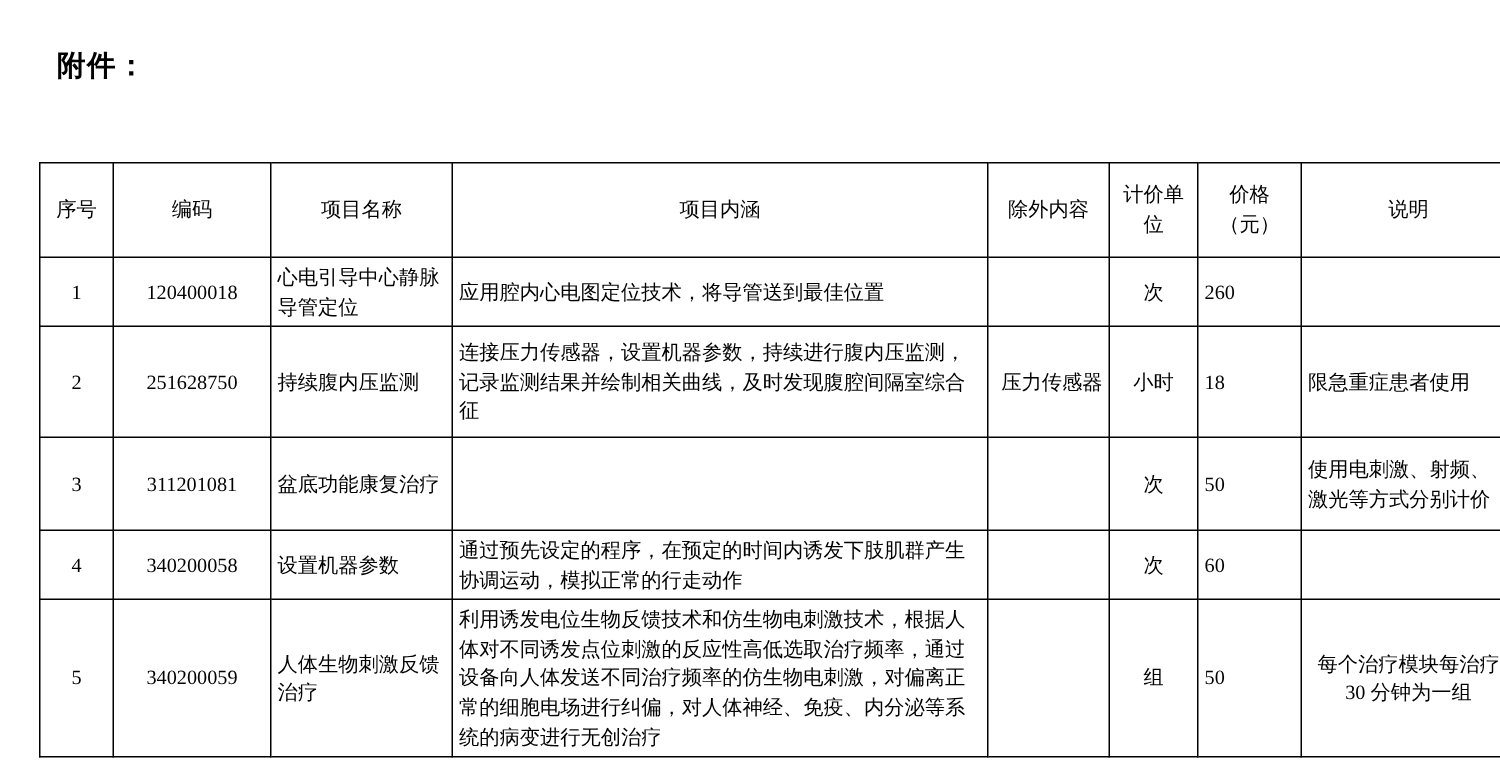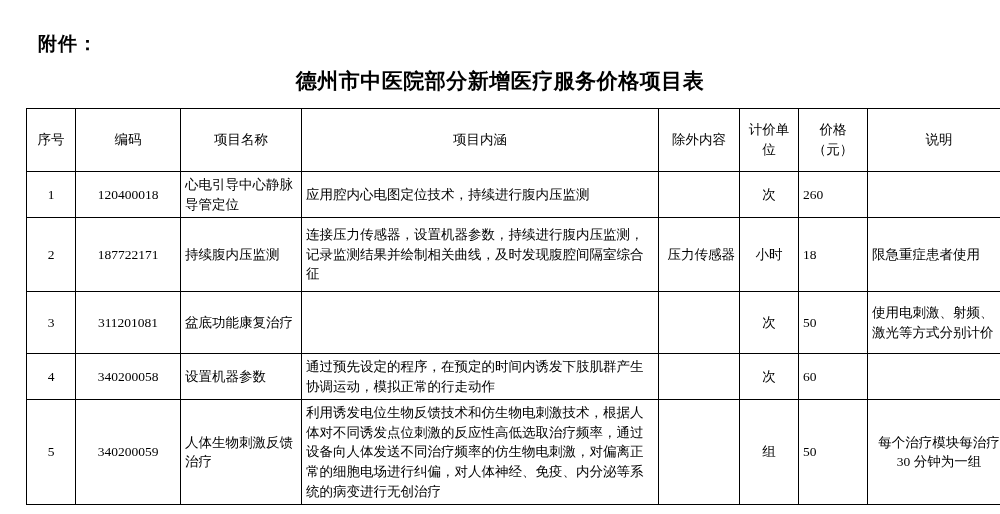--- a/index.html
+++ b/index.html
@@ -84,50 +84,49 @@
   .row-h5 { height: 104px; }
   .note-center { text-align: center; }
 </style>
 </head>
 <body>
 
 <div class="page">
 
   <div class="attachment-label">附件：</div>
 
-  <div class="doc-title">德州市中医院部分新增医疗服务价格项目表</div>
 
   <div class="table-wrap">
     <table class="price-table">
       <thead>
         <tr>
           <th class="c-seq">序号</th>
           <th class="c-code">编码</th>
           <th class="c-name">项目名称</th>
           <th class="c-content">项目内涵</th>
           <th class="c-exclude">除外内容</th>
           <th class="c-unit">计价单位</th>
           <th class="c-price">价格（元）</th>
           <th class="c-note">说明</th>
         </tr>
       </thead>
       <tbody>
         <tr class="row-h1">
           <td class="c-seq">1</td>
           <td class="c-code">120400018</td>
           <td class="c-name">心电引导中心静脉导管定位</td>
-          <td class="c-content">应用腔内心电图定位技术，持续进行腹内压监测</td>
+          <td class="c-content">应用腔内心电图定位技术，将导管送到最佳位置</td>
           <td class="c-exclude"></td>
           <td class="c-unit">次</td>
           <td class="c-price">260</td>
           <td class="c-note"></td>
         </tr>
         <tr class="row-h2">
           <td class="c-seq">2</td>
-          <td class="c-code">187722171</td>
+          <td class="c-code">251628750</td>
           <td class="c-name">持续腹内压监测</td>
           <td class="c-content">连接压力传感器，设置机器参数，持续进行腹内压监测，记录监测结果并绘制相关曲线，及时发现腹腔间隔室综合征</td>
           <td class="c-exclude">压力传感器</td>
           <td class="c-unit">小时</td>
           <td class="c-price">18</td>
           <td class="c-note">限急重症患者使用</td>
         </tr>
         <tr class="row-h3">
           <td class="c-seq">3</td>
           <td class="c-code">311201081</td>

